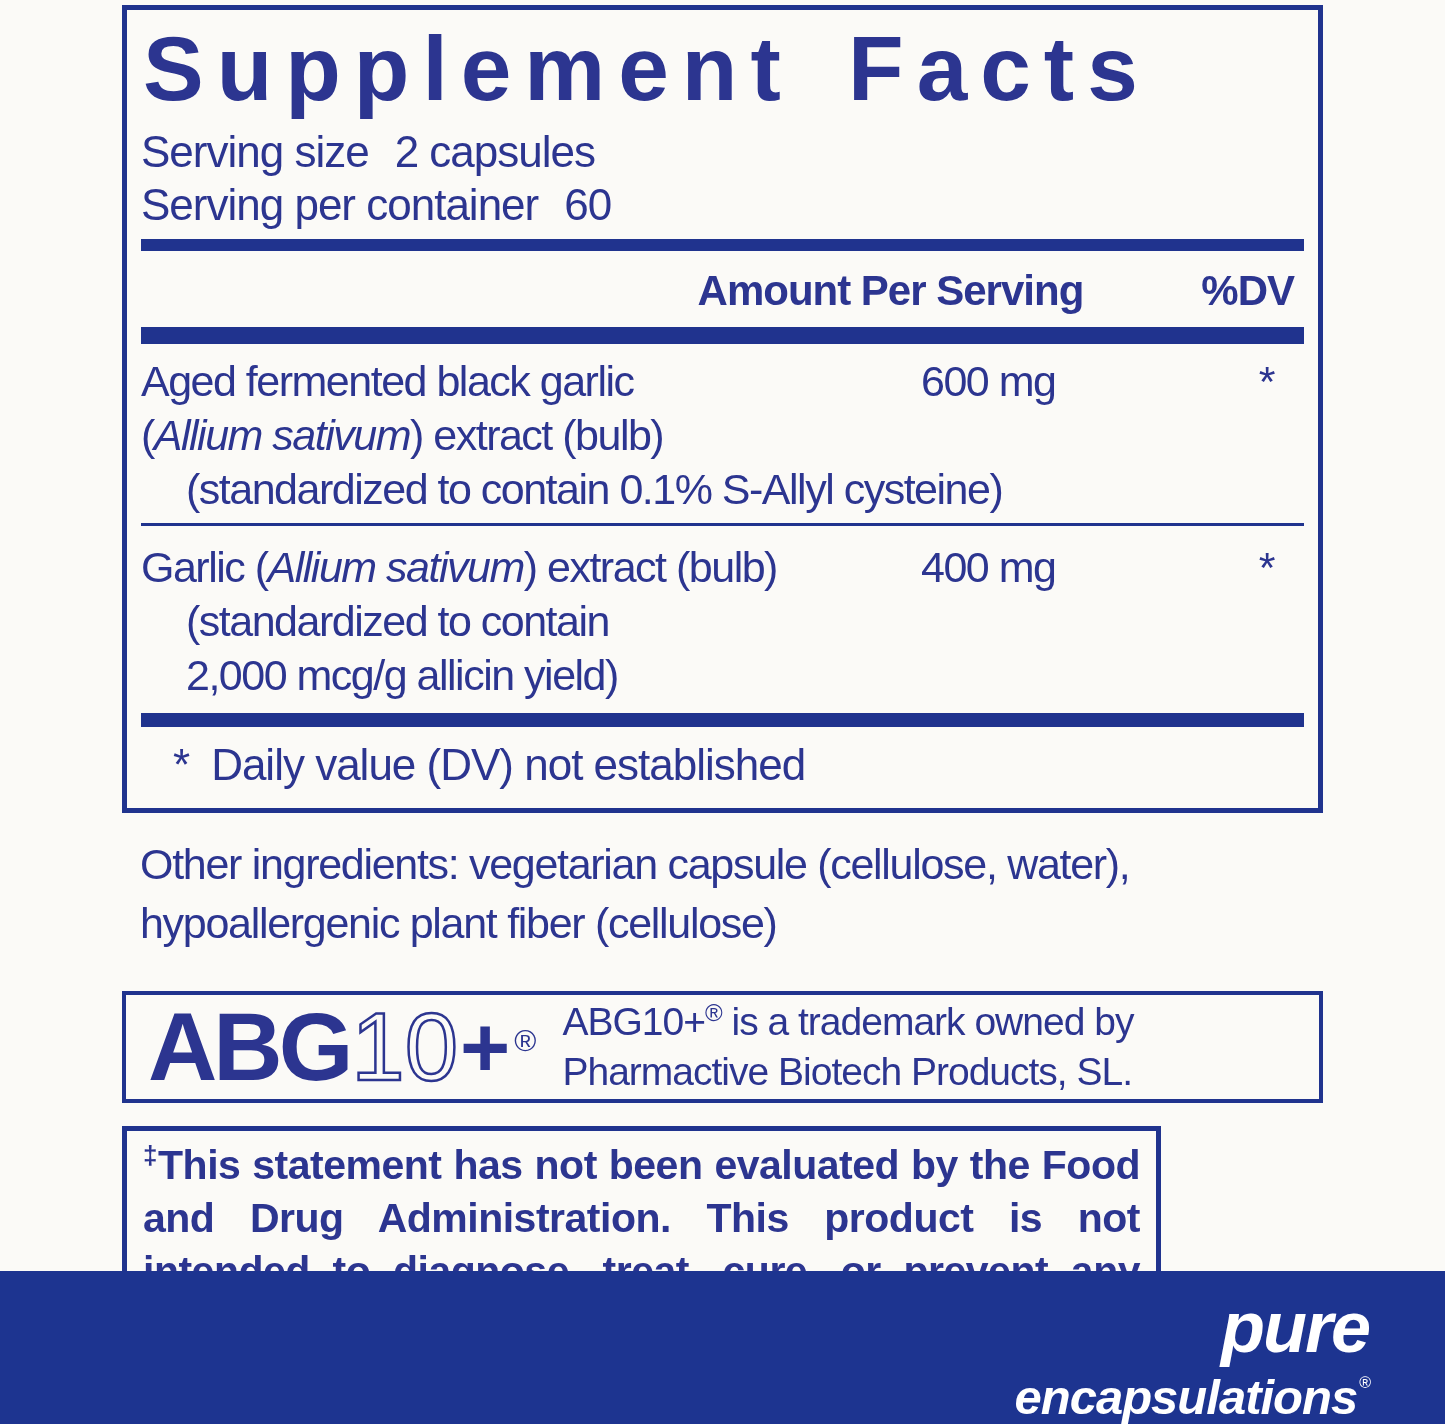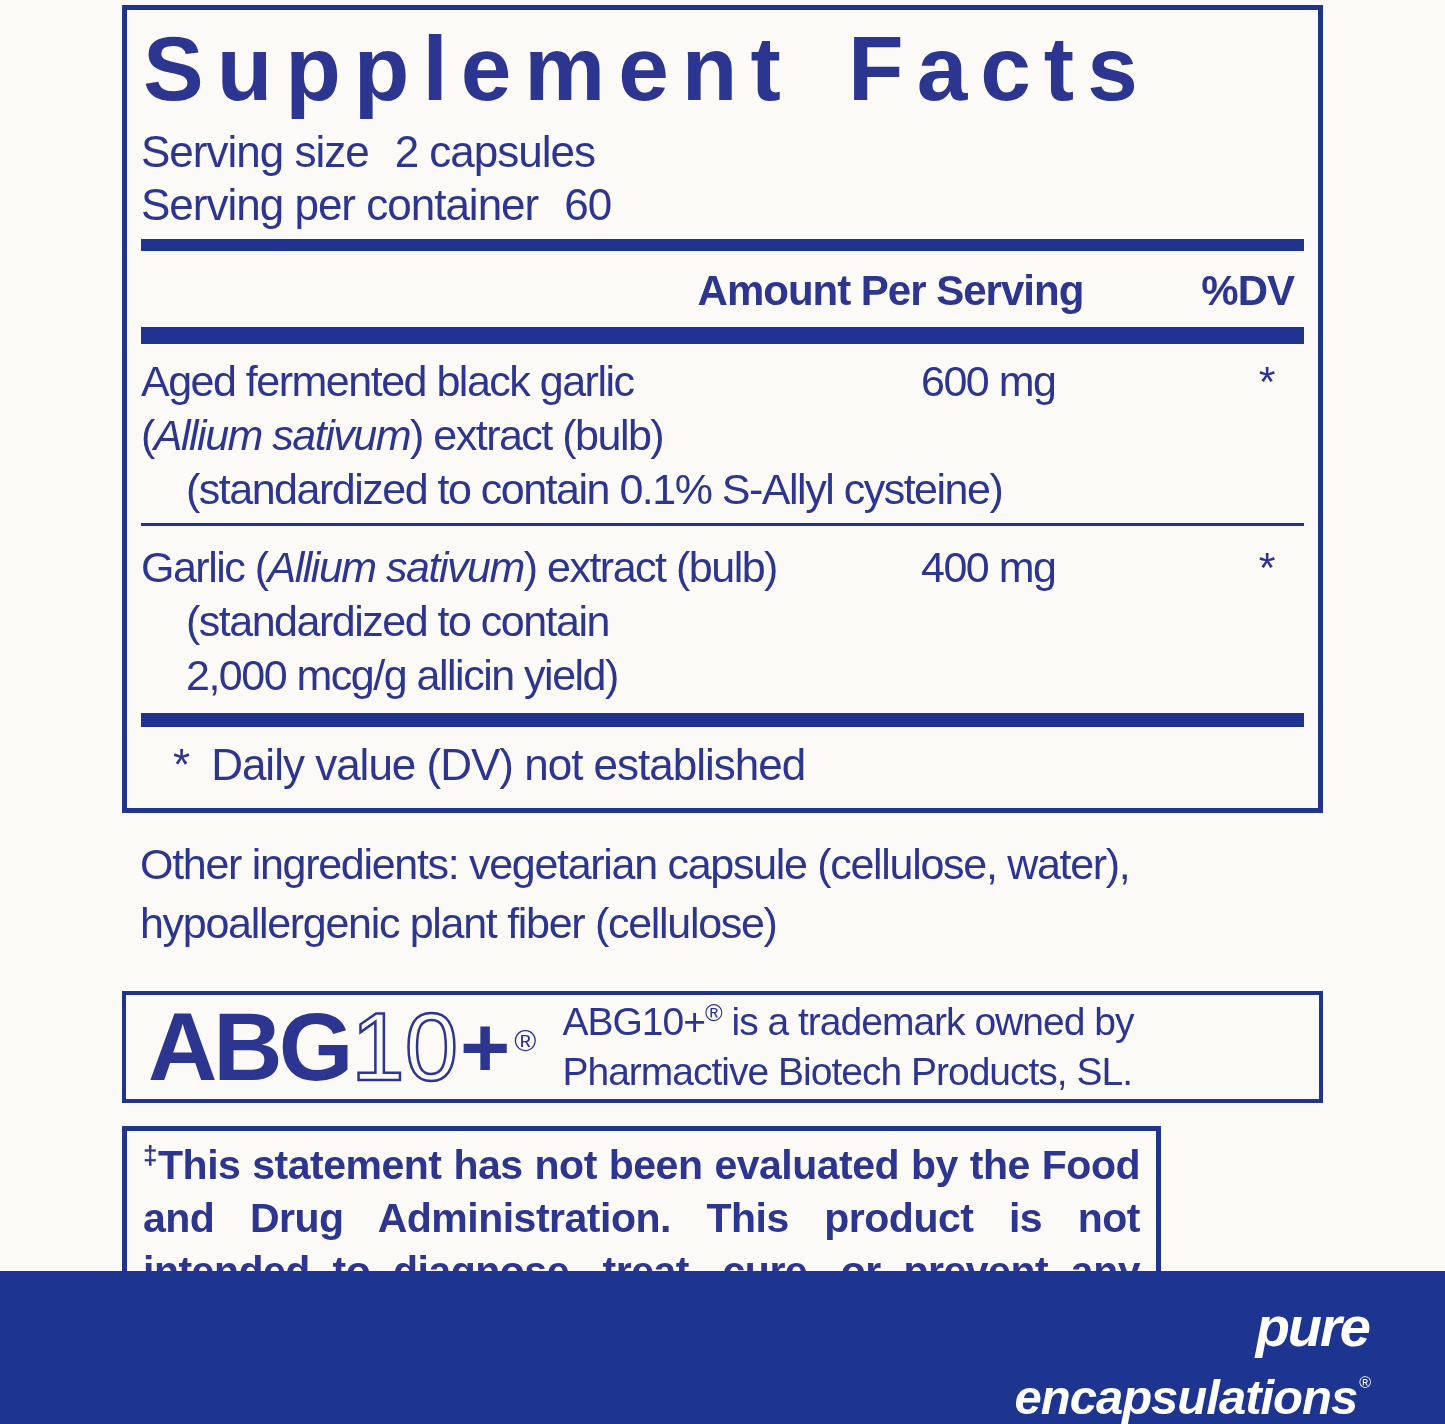--- a/index.html
+++ b/index.html
@@ -102,21 +102,21 @@
 
   
   .band{
     position:absolute;left:0;bottom:0;width:1445px;height:158px;
     background:var(--band);
   }
   .brand{
     position:absolute;top:18px;right:76px;text-align:right;color:#ffffff;
   }
   .brand-top{
-    font-style:italic;font-weight:800;font-size:56px;line-height:76px;
+    font-style:italic;font-weight:800;font-size:72px;line-height:76px;
     letter-spacing:-2px;
   }
   .brand-bottom-row{white-space:nowrap;margin-top:4px;}
   .brand-bottom{
     font-style:italic;font-weight:700;font-size:49px;letter-spacing:-1px;
   }
   .brand-reg{font-size:16px;position:relative;top:-26px;left:2px;font-weight:400;}
 </style>
 </head>
 <body>

